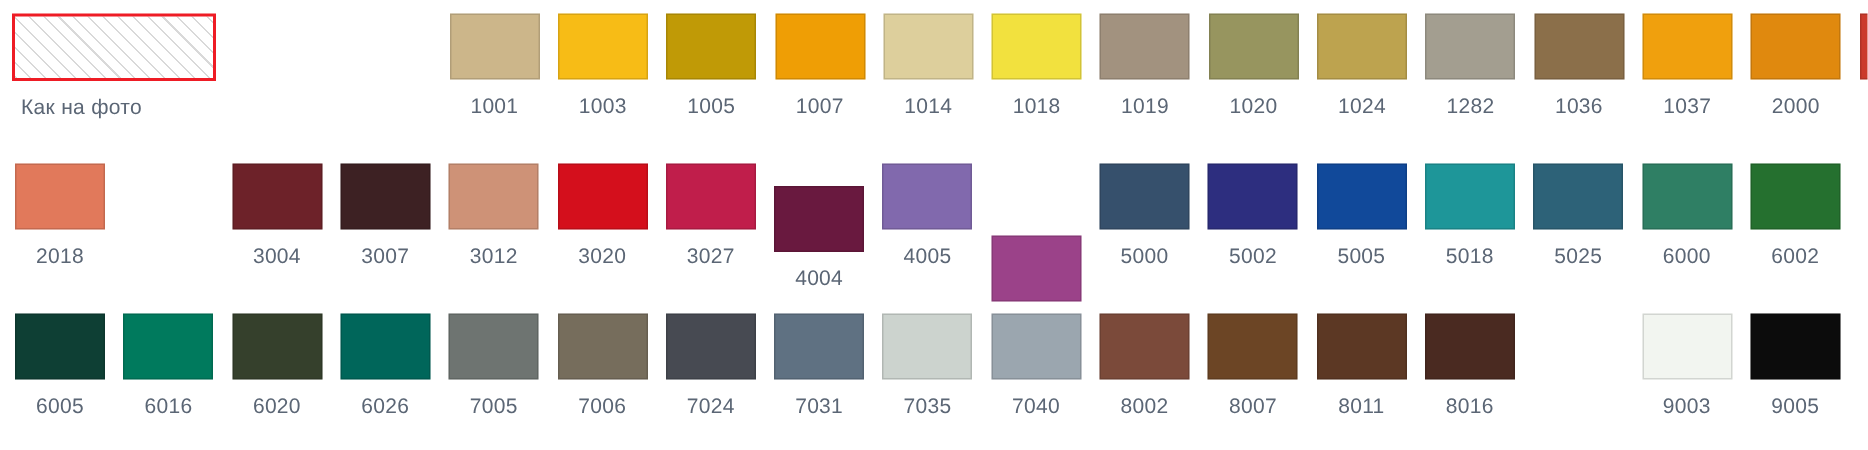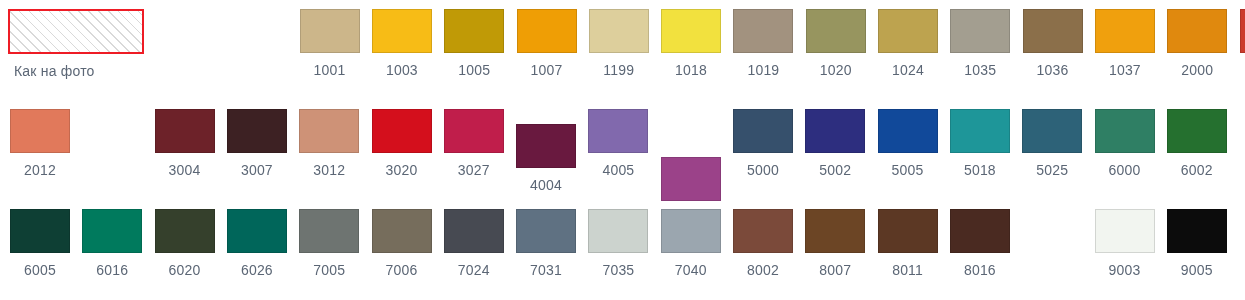--- a/index.html
+++ b/index.html
@@ -97,41 +97,41 @@
       <div class="cell" title="1005" style="left: 444.2px;">
         <div class="chip" style="background-color: rgb(192, 154, 6);"></div>
         <div class="cell-label">1005</div>
       </div>
       <div class="cell" title="1007" style="left: 516.5px;">
         <div class="chip" style="background-color: rgb(239, 158, 5);"></div>
         <div class="cell-label">1007</div>
       </div>
       <div class="cell" title="1014" style="left: 588.8px;">
         <div class="chip" style="background-color: rgb(221, 207, 156);"></div>
-        <div class="cell-label">1199</div>
+        <div class="cell-label">1014</div>
       </div>
       <div class="cell" title="1018" style="left: 661.1px;">
         <div class="chip" style="background-color: rgb(242, 225, 62);"></div>
         <div class="cell-label">1018</div>
       </div>
       <div class="cell" title="1019" style="left: 733.4px;">
         <div class="chip" style="background-color: rgb(162, 146, 127);"></div>
         <div class="cell-label">1019</div>
       </div>
       <div class="cell" title="1020" style="left: 805.7px;">
         <div class="chip" style="background-color: rgb(151, 149, 95);"></div>
         <div class="cell-label">1020</div>
       </div>
       <div class="cell" title="1024" style="left: 878px;">
         <div class="chip" style="background-color: rgb(189, 163, 79);"></div>
         <div class="cell-label">1024</div>
       </div>
       <div class="cell" title="1035" style="left: 950.3px;">
         <div class="chip" style="background-color: rgb(163, 158, 144);"></div>
-        <div class="cell-label">1035</div>
+        <div class="cell-label">1282</div>
       </div>
       <div class="cell" title="1036" style="left: 1022.6px;">
         <div class="chip" style="background-color: rgb(139, 111, 74);"></div>
         <div class="cell-label">1036</div>
       </div>
       <div class="cell" title="1037" style="left: 1094.9px;">
         <div class="chip" style="background-color: rgb(240, 160, 13);"></div>
         <div class="cell-label">1037</div>
       </div>
       <div class="cell" title="2000" style="left: 1167.2px;">
@@ -139,21 +139,21 @@
         <div class="cell-label">2000</div>
       </div>
       <div class="cell" title="2002" style="left: 1239.5px;">
         <div class="chip" style="background-color: rgb(203, 58, 44);"></div>
         <div class="cell-label">2002</div>
       </div>
     </div>
   <div class="row">
       <div class="cell" title="2012" style="left: 10px;">
         <div class="chip" style="background-color: rgb(225, 121, 91);"></div>
-        <div class="cell-label">2012</div>
+        <div class="cell-label">2018</div>
       </div>
       <div class="cell" title="3004" style="left: 154.6px;">
         <div class="chip" style="background-color: rgb(109, 34, 41);"></div>
         <div class="cell-label">3004</div>
       </div>
       <div class="cell" title="3007" style="left: 226.9px;">
         <div class="chip" style="background-color: rgb(61, 33, 35);"></div>
         <div class="cell-label">3007</div>
       </div>
       <div class="cell" title="3012" style="left: 299.2px;">

